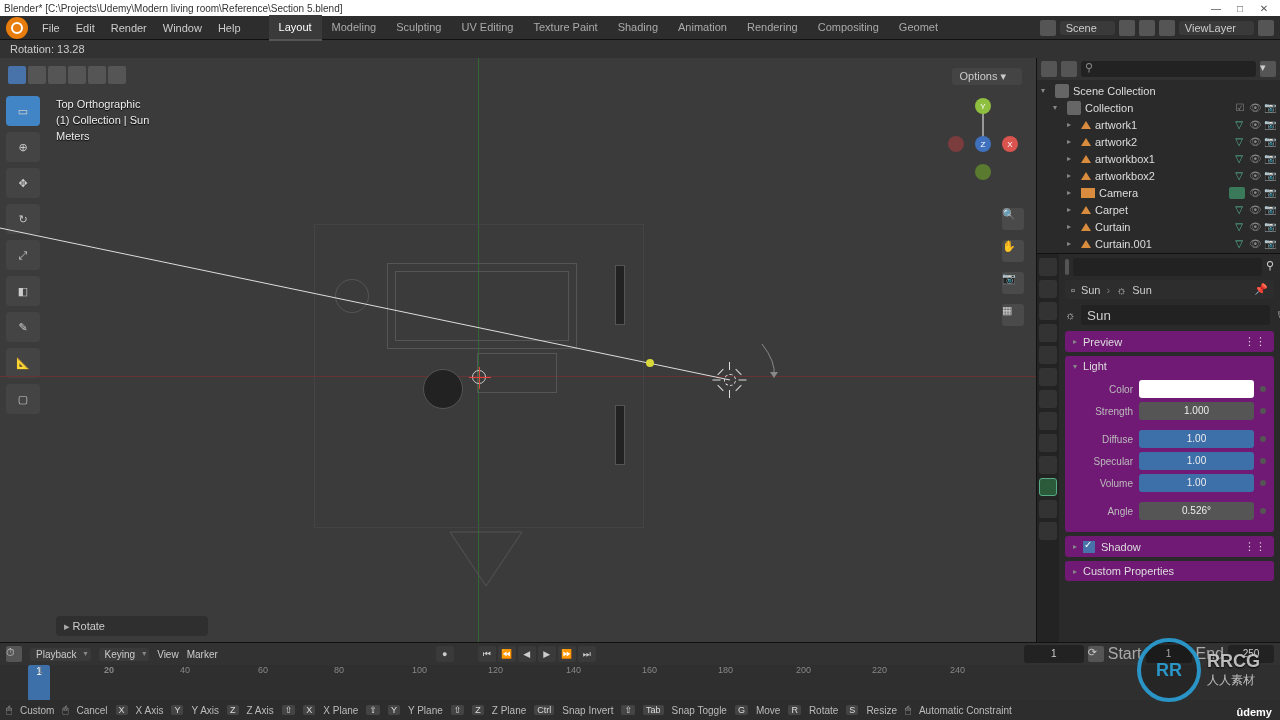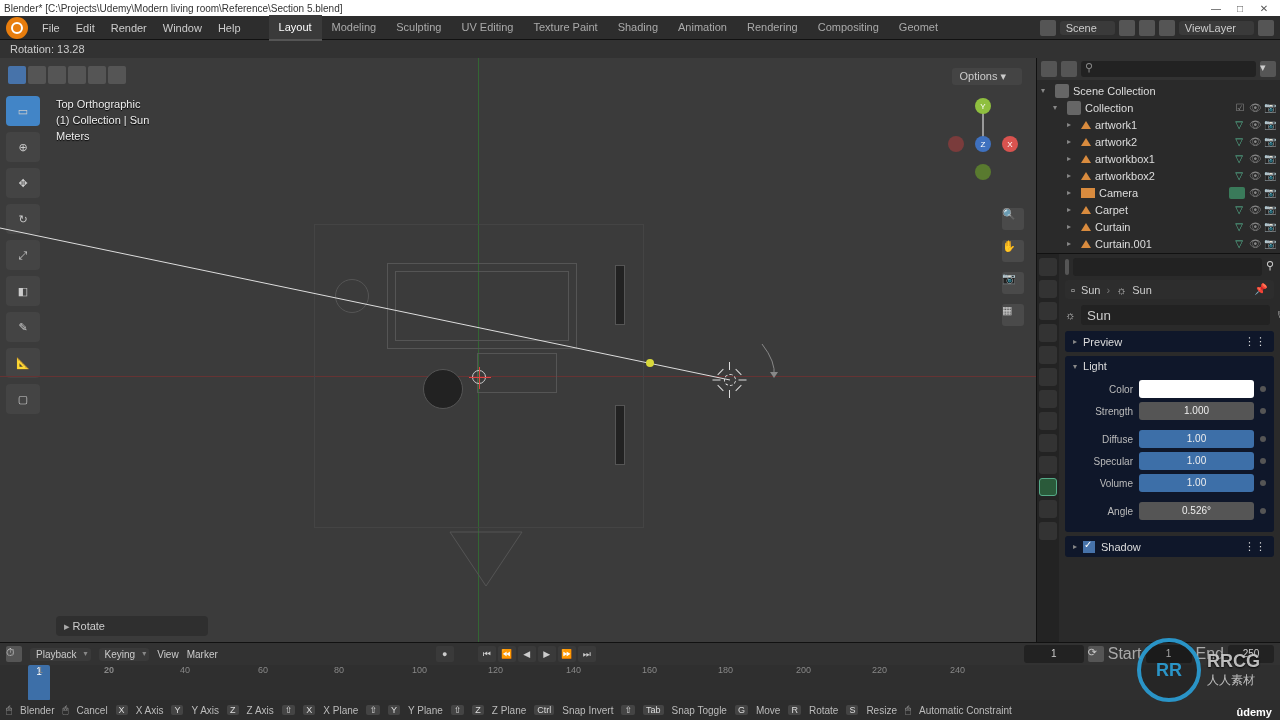--- a/index.html
+++ b/index.html
@@ -87,21 +87,21 @@
 .prop-tabs{width:22px;background:#232323;display:flex;flex-direction:column;align-items:center;padding-top:4px;gap:4px}
 .ptab{width:18px;height:18px;border-radius:3px;background:#333}
 .ptab.cur{background:#3a3a3a;border:1px solid #5a8}
 .prop-body{flex:1;padding:4px 6px;overflow:hidden}
 .prop-search{display:flex;align-items:center;gap:4px;margin-bottom:4px}
 .prop-search input{flex:1;background:#222;border:none;border-radius:3px;height:18px;color:#ccc;padding:0 6px}
 .crumb{display:flex;align-items:center;gap:6px;background:#2d2d2d;border-radius:3px;padding:3px 6px;margin-bottom:6px}
 .crumb .sep{color:#777}
 .namebox{display:flex;align-items:center;gap:6px;margin-bottom:6px}
 .namebox input{flex:1;background:#222;border:none;border-radius:3px;height:20px;color:#ccc;padding:0 6px}
-.panel{background:#0f172a;border-radius:3px;margin-bottom:4px}
+.panel{background:#701a75;border-radius:3px;margin-bottom:4px}
 .panel-h{padding:4px 8px;display:flex;align-items:center;gap:6px;color:#ddd}
 .panel-h::before{content:"▾";color:#888;font-size:8px}
 .panel-h.collapsed::before{content:"▸"}
 .panel-c{padding:4px 8px 8px}
 .lighttype{display:flex;gap:0;margin-bottom:6px}
 .lt-btn{flex:1;background:#343434;height:20px;line-height:20px;text-align:center;border:1px solid #222;font-size:10px}
 .lt-btn.active{background:#3d6fa8;color:#fff}
 .prow{display:flex;align-items:center;margin-bottom:4px;gap:6px}
 .prow .lbl{width:60px;text-align:right;color:#bbb;font-size:10px}
 .prow .val{flex:1;background:#555;border-radius:3px;height:18px;line-height:18px;text-align:center;color:#eee;font-size:10px}
@@ -460,20 +460,25 @@
           </div>
         </div>
 
         <div class="panel">
           <div class="panel-h collapsed">
               <span class="chk"></span>
               <span>Shadow</span>
               <span style="margin-left:auto">⋮⋮</span>
             </div>
         </div>
+        <div class="panel">
+          <div class="panel-h collapsed">
+              <span>Custom Properties</span>
+            </div>
+        </div>
       </div>
     </div>
   </div>
 </div>
 
 <div class="timeline">
   <div class="tl-head">
     <span class="lil-icon">⏱</span>
     <span class="tl-dd">Playback</span>
     <span class="tl-dd">Keying</span>
@@ -515,21 +520,21 @@
         <span class="tl-tick" style="left: 718px;">180</span>
         <span class="tl-tick" style="left: 796px;">200</span>
         <span class="tl-tick" style="left: 872px;">220</span>
         <span class="tl-tick" style="left: 950px;">240</span>
       </div>
   </div>
 </div>
 
 <div class="bottombar">
   <span>🖱</span>
-    <span>Blender</span>
+    <span>Custom</span>
   <span>🖱</span>
     <span>Cancel</span>
   <span class="keycap">X</span>
     <span>X Axis</span>
   <span class="keycap">Y</span>
     <span>Y Axis</span>
   <span class="keycap">Z</span>
     <span>Z Axis</span>
   <span class="keycap">⇧</span>
     <span class="keycap">X</span>

